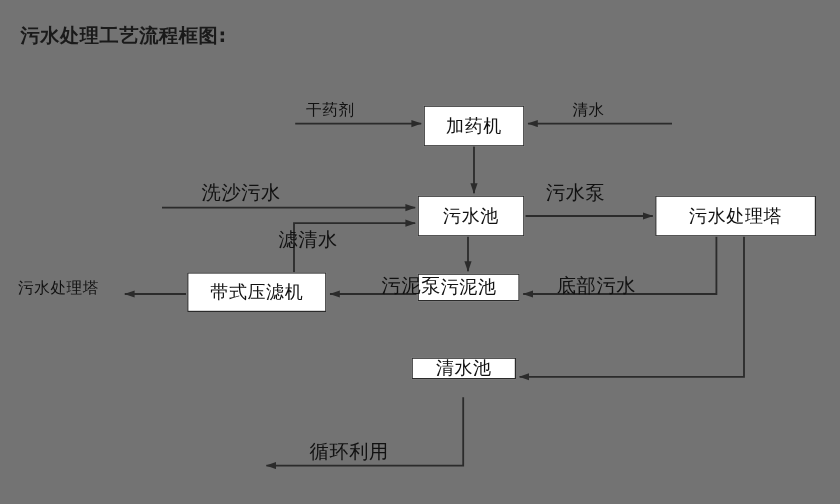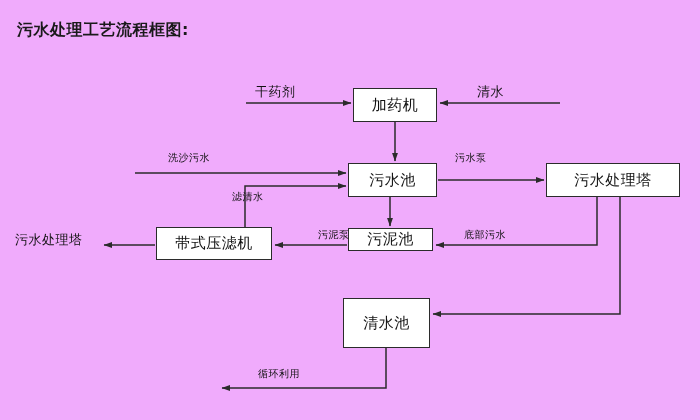--- a/index.html
+++ b/index.html
@@ -8,21 +8,21 @@
     padding: 0;
     background: #ffffff;
   }
   body {
     font-family: "DejaVu Sans", "Liberation Sans", sans-serif;
   }
   #canvas {
     position: relative;
     width: 700px;
     height: 420px;
-    background: #f0abfc;
+    background: #737373;
     overflow: hidden;
   }
   #page-title {
     position: absolute;
     left: 17px;
     top: 20px;
     font-size: 16px;
     font-weight: bold;
     color: #1a1a1a;
     letter-spacing: 0.5px;
@@ -43,21 +43,21 @@
     display: flex;
     align-items: center;
     justify-content: center;
     font-size: 15px;
     color: #111111;
     white-space: nowrap;
     letter-spacing: 0.5px;
   }
   .edge-label {
     position: absolute;
-    font-size: 10px;
+    font-size: 16px;
     color: #111111;
     white-space: nowrap;
     letter-spacing: 0.5px;
     background: transparent;
   }
   .term-label {
     position: absolute;
     font-size: 13px;
     color: #111111;
     white-space: nowrap;
@@ -119,21 +119,21 @@
   </div>
 
   <div class="node" style="left:546px; top:163px; width:134px; height:34px;">
     <span>污水处理塔</span>
   </div>
 
   <div class="node" style="left:348px; top:228px; width:85px; height:23px;">
     <span>污泥池</span>
   </div>
 
-  <div class="node" style="left:343px; top:298px; width:87px; height:50px;">
+  <div class="node" style="left:343px; top:298px; width:87px; height:18px;">
     <span>清水池</span>
   </div>
 
   <div class="term-label" style="left:255px; top:83px;">干药剂</div>
 
   <div class="term-label" style="left:477px; top:83px;">清水</div>
 
   <div class="term-label" style="left:15px; top:231px;">污水处理塔</div>
 
   <div class="edge-label" style="left:168px; top:151px;">洗沙污水</div>

